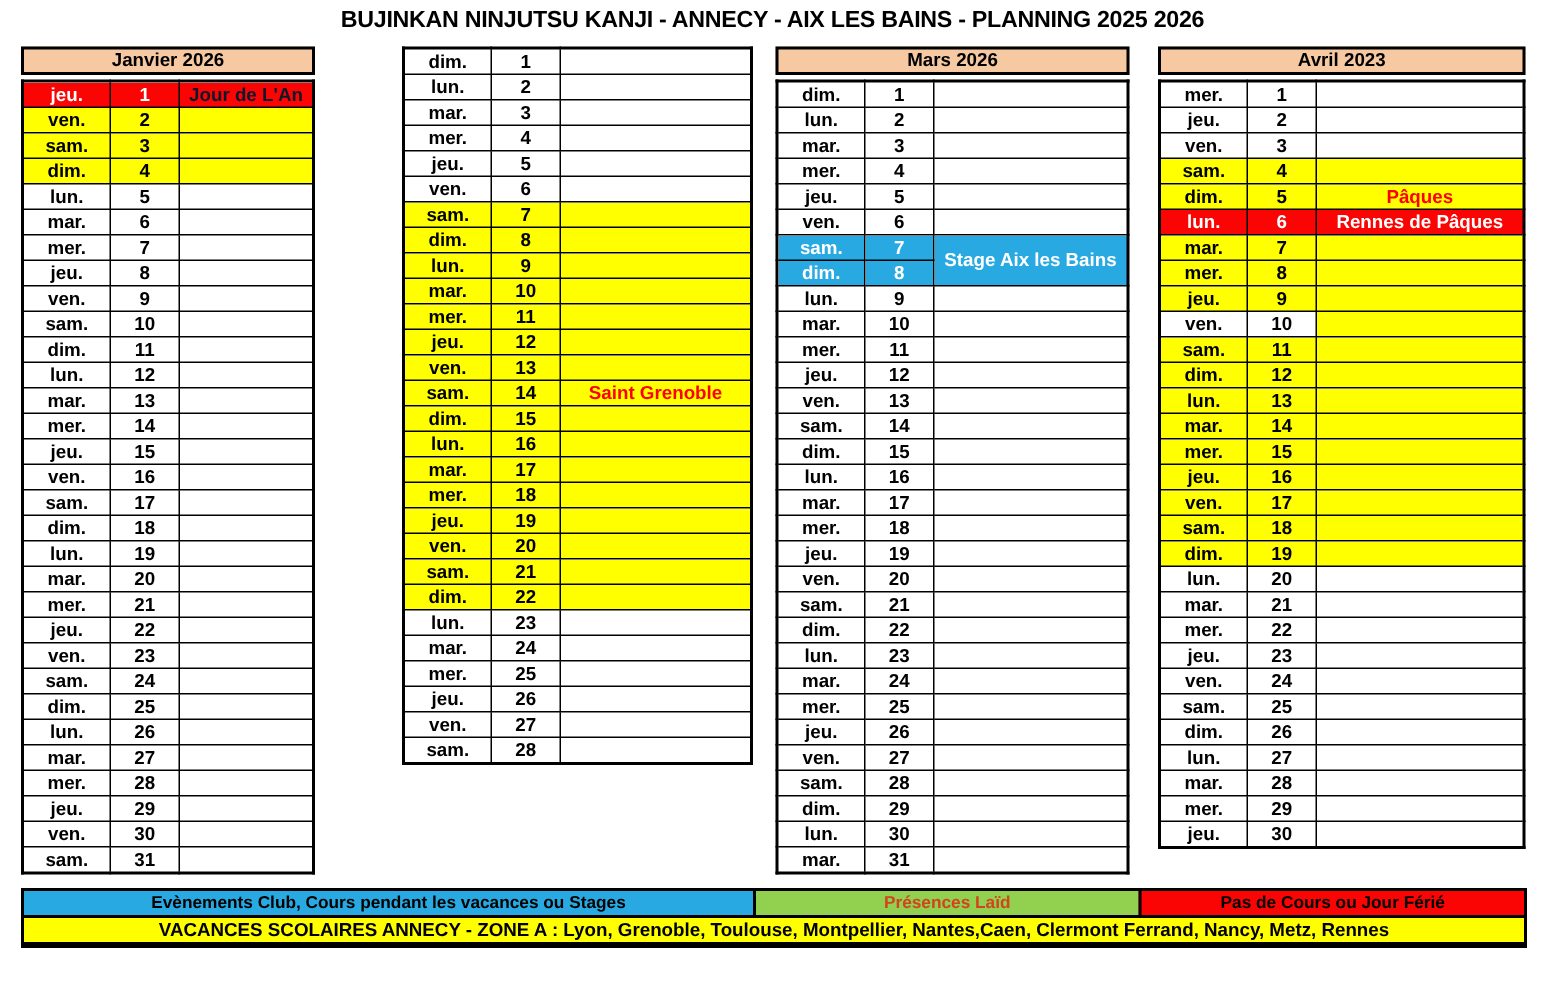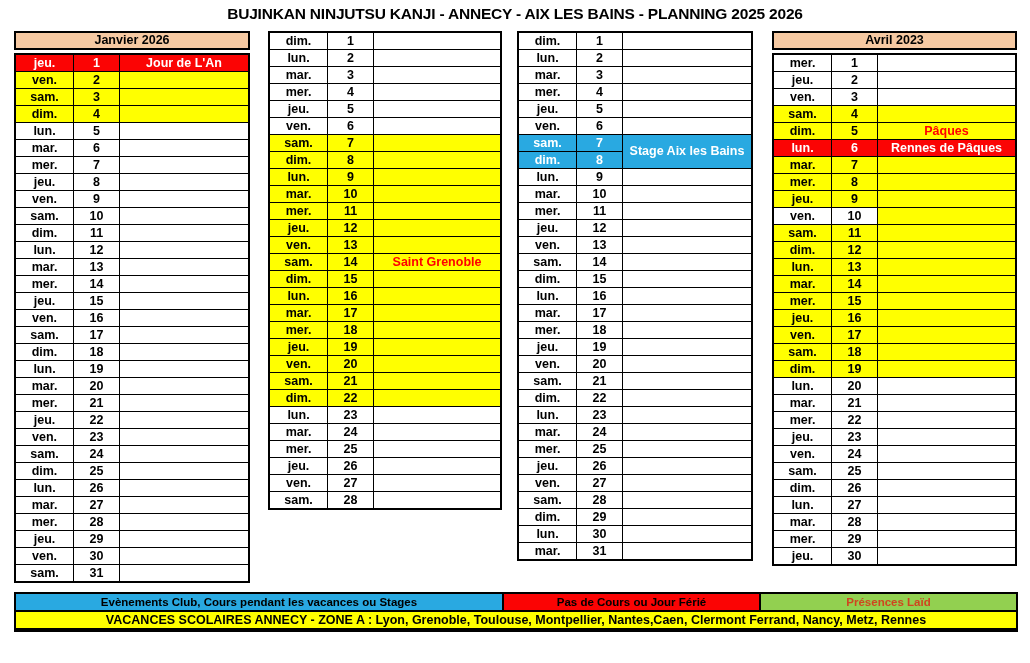--- a/index.html
+++ b/index.html
@@ -7,21 +7,21 @@
     width:1030px;height:663px;position:relative;background:#FFFFFF;
     font-family:"Liberation Sans",sans-serif;overflow:hidden;
     --header-bg:#F6C9A2;--yellow:#FFFF00;--red:#FB0404;--blue:#29A9E1;
     --legend-green:#92D050;--legend-olive:#54652A;
   }
   .page-title{
     position:absolute;top:5px;left:0;width:100%;text-align:center;
     font-size:15.5px;font-weight:bold;color:#000;letter-spacing:-0.2px;
   }
   .month{position:absolute;top:31px;}
-  #m0{left:14px;width:236px}
+  #m0{left:14px;width:196px}
   #m1{left:268px;width:234px}
   #m2{left:517px;width:236px}
   #m3{left:772px;width:245px}
   .month-header{
     border:2px solid #000;background:var(--header-bg);
     text-align:center;font-weight:bold;font-size:12.5px;
     height:15px;line-height:15px;margin-bottom:3px;color:#000;
   }
   table.cal{
     width:100%;border-collapse:collapse;border:2px solid #000;
@@ -65,21 +65,21 @@
 
 <div class="page-title">BUJINKAN NINJUTSU KANJI - ANNECY - AIX LES BAINS - PLANNING 2025 2026</div>
 
 <div class="month" id="m0">
   <div class="month-header">Janvier 2026</div>
   <table class="cal">
       <tbody>
         <tr>
           <td class="c-day" style="background: rgb(251, 4, 4); color: rgb(255, 255, 255);">jeu.</td>
           <td class="c-num" style="background: rgb(251, 4, 4); color: rgb(255, 255, 255);">1</td>
-          <td class="c-note" style="background: rgb(251, 4, 4); color: #ffffff;">Jour de L'An</td>
+          <td class="c-note" style="background: rgb(251, 4, 4); color: #0f172a;">Jour de L'An</td>
         </tr>
         <tr>
           <td class="c-day" style="background: rgb(255, 255, 0); color: rgb(0, 0, 0);">ven.</td>
           <td class="c-num" style="background: rgb(255, 255, 0); color: rgb(0, 0, 0);">2</td>
           <td class="c-note" style="background: rgb(255, 255, 0);"></td>
         </tr>
         <tr>
           <td class="c-day" style="background: rgb(255, 255, 0); color: rgb(0, 0, 0);">sam.</td>
           <td class="c-num" style="background: rgb(255, 255, 0); color: rgb(0, 0, 0);">3</td>
           <td class="c-note" style="background: rgb(255, 255, 0);"></td>
@@ -369,20 +369,21 @@
         <tr>
           <td class="c-day" style="background: rgb(255, 255, 255); color: rgb(0, 0, 0);">sam.</td>
           <td class="c-num" style="background: rgb(255, 255, 255); color: rgb(0, 0, 0);">28</td>
           <td class="c-note" style="background: rgb(255, 255, 255);"></td>
         </tr>
       </tbody>
     </table>
 </div>
 
 <div class="month" id="m2">
+  <div class="month-header">Mars 2026</div>
   <table class="cal">
       <tbody>
         <tr>
           <td class="c-day" style="background: rgb(255, 255, 255); color: rgb(0, 0, 0);">dim.</td>
           <td class="c-num" style="background: rgb(255, 255, 255); color: rgb(0, 0, 0);">1</td>
           <td class="c-note" style="background: rgb(255, 255, 255);"></td>
         </tr>
         <tr>
           <td class="c-day" style="background: rgb(255, 255, 255); color: rgb(0, 0, 0);">lun.</td>
           <td class="c-num" style="background: rgb(255, 255, 255); color: rgb(0, 0, 0);">2</td>
@@ -690,17 +691,17 @@
           <td class="c-num" style="background: rgb(255, 255, 255); color: rgb(0, 0, 0);">30</td>
           <td class="c-note" style="background: rgb(255, 255, 255);"></td>
         </tr>
       </tbody>
     </table>
 </div>
 
 <div class="legend">
   <div class="lrow lrow1">
     <div class="lcell lc-events">Evènements Club, Cours pendant les vacances ou Stages</div>
+    <div class="lcell lc-presence" id="presence-cell" style="color: rgb(208, 69, 31);">Présences Laïd</div>
     <div class="lcell lc-nocourse">Pas de Cours ou Jour Férié</div>
-    <div class="lcell lc-presence" id="presence-cell" style="color: rgb(208, 69, 31);">Présences Laïd</div>
   </div>
   <div class="lrow2">VACANCES SCOLAIRES ANNECY - ZONE A : Lyon, Grenoble, Toulouse, Montpellier, Nantes,Caen, Clermont Ferrand, Nancy, Metz, Rennes</div>
 </div>
 
 </body></html>

